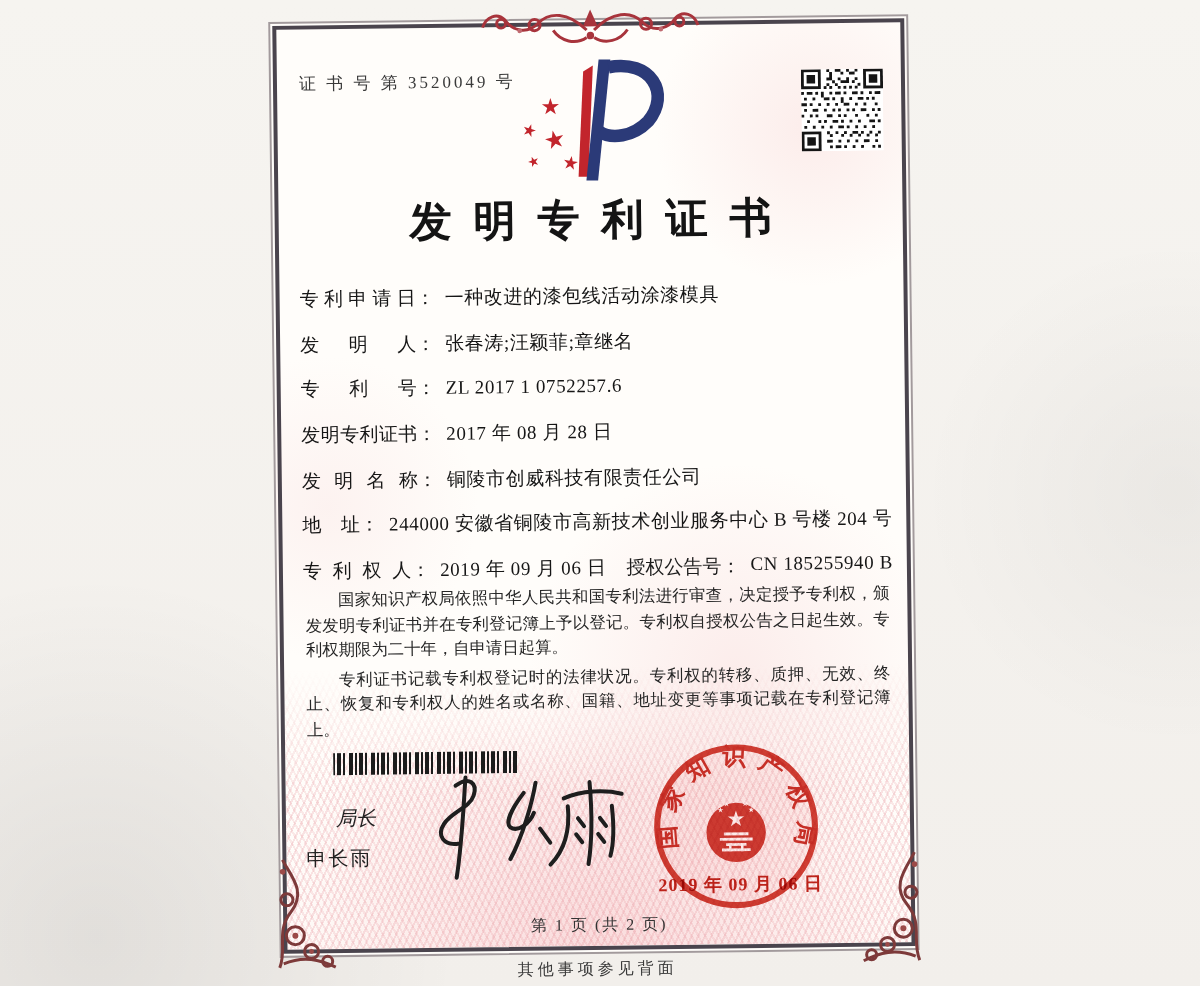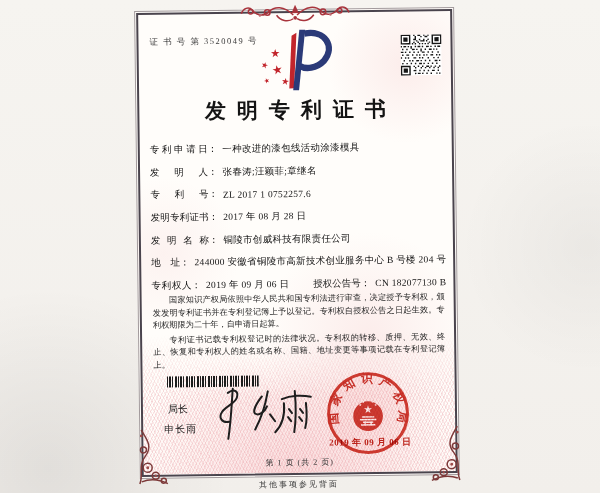--- a/index.html
+++ b/index.html
@@ -42,32 +42,32 @@
   .title{
     position:absolute;left:0;top:86px;width:100%;text-align:center;
     font-size:21px;font-weight:bold;letter-spacing:11px;padding-left:11px;box-sizing:border-box;
     color:#141414;
   }
   .fields{position:absolute;left:13px;top:127px;right:10px;}
   .row{height:22.7px;display:flex;align-items:center;font-size:9.5px;white-space:nowrap;}
   .flabel{display:inline-block;width:58px;text-align:justify;text-align-last:justify;color:#161616;}
   .colon{margin-right:5px;}
   .fvalue{color:#161616;letter-spacing:.3px;}
-  .flabel2{margin-left:24px;}
+  .flabel2{margin-left:10px;}
   .body-text{
     position:absolute;left:14px;top:283px;width:292px;
     font-size:8.2px;line-height:12.6px;text-align:justify;color:#262626;
   }
   .body-text p{margin:0 0 2px 0;text-indent:2em;}
   .barcode{
     position:absolute;left:27px;top:365px;width:92px;height:11px;
     background:repeating-linear-gradient(90deg,#1c1c1c 0 1px,transparent 1px 2px,#1c1c1c 2px 4px,transparent 4px 5px,#1c1c1c 5px 6px,transparent 6px 8px,#1c1c1c 8px 10px,transparent 10px 11px);
   }
-  .director-title{position:absolute;left:28px;top:391px;font-size:10px;color:#222;}
-  .director-name{position:absolute;left:24px;top:411px;font-size:10px;color:#222;letter-spacing:1px;}
+  .director-title{position:absolute;left:28px;top:391px;font-size:10px;color:#222;font-style:italic;}
+  .director-name{position:absolute;left:13px;top:411px;font-size:10px;color:#222;letter-spacing:1px;}
   .signature{position:absolute;left:68px;top:374px;width:118px;height:58px;}
   .seal{position:absolute;left:185px;top:361px;width:86px;height:86px;mix-blend-mode:multiply;opacity:.95;}
   .seal-date{
     position:absolute;left:158px;top:427px;width:144px;text-align:center;
     font-size:9px;font-weight:bold;color:#c1281e;letter-spacing:.5px;mix-blend-mode:multiply;
   }
   .page-note{position:absolute;left:0;top:447px;width:100%;text-align:center;font-size:8px;letter-spacing:1px;color:#333;}
   .back-note{position:absolute;left:0;top:476px;width:328px;text-align:center;font-size:8px;letter-spacing:2px;color:#3a3a3a;}
   .orn-top{position:absolute;left:104px;top:-8px;width:112px;height:26px;}
   .orn-bl{position:absolute;left:-7px;bottom:-8px;width:44px;height:62px;}
@@ -194,21 +194,21 @@
         <span class="flabel">地址</span>
           <span class="colon">：</span>
           <span class="fvalue">244000 安徽省铜陵市高新技术创业服务中心 B 号楼 204 号</span>
       </div>
       <div class="row">
         <span class="flabel">专利权人</span>
           <span class="colon">：</span>
           <span class="fvalue">2019 年 09 月 06 日</span>
         <span class="flabel2">授权公告号</span>
           <span class="colon">：</span>
-          <span class="fvalue">CN 182077130 B</span>
+          <span class="fvalue">CN 185255940 B</span>
       </div>
     </div>
 
     <div class="body-text">
       <p>国家知识产权局依照中华人民共和国专利法进行审查，决定授予专利权，颁发发明专利证书并在专利登记簿上予以登记。专利权自授权公告之日起生效。专利权期限为二十年，自申请日起算。</p>
       <p>专利证书记载专利权登记时的法律状况。专利权的转移、质押、无效、终止、恢复和专利权人的姓名或名称、国籍、地址变更等事项记载在专利登记簿上。</p>
     </div>
 
     <div class="barcode"></div>
     <div class="director-title">局长</div>

